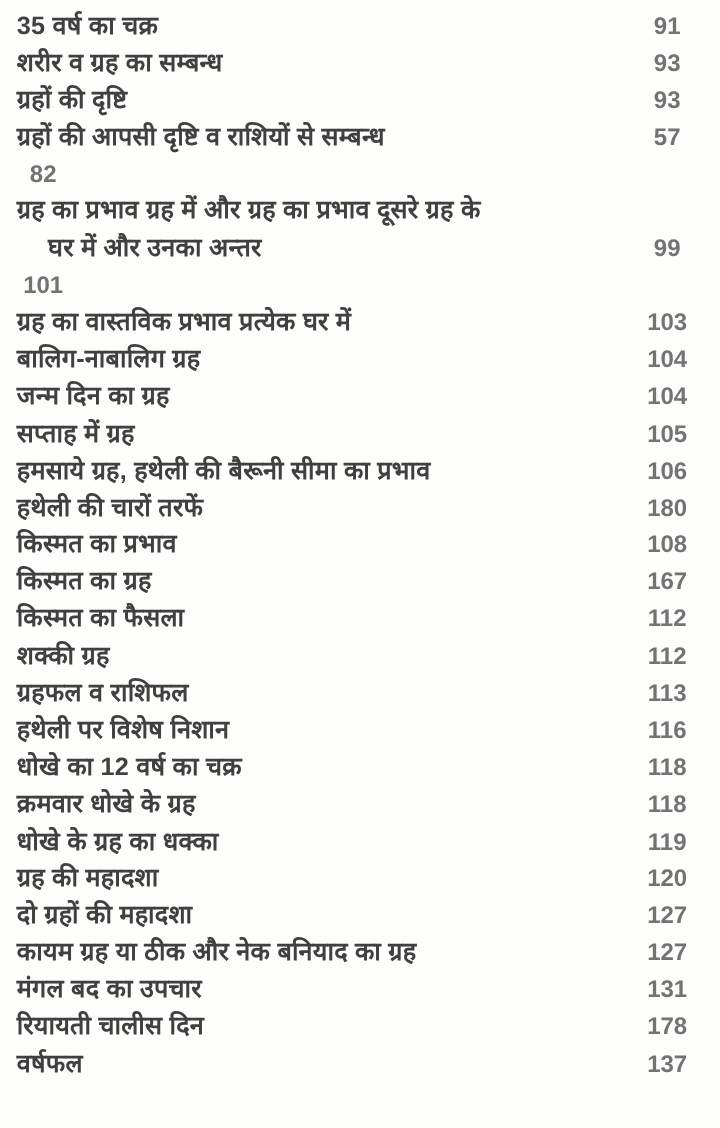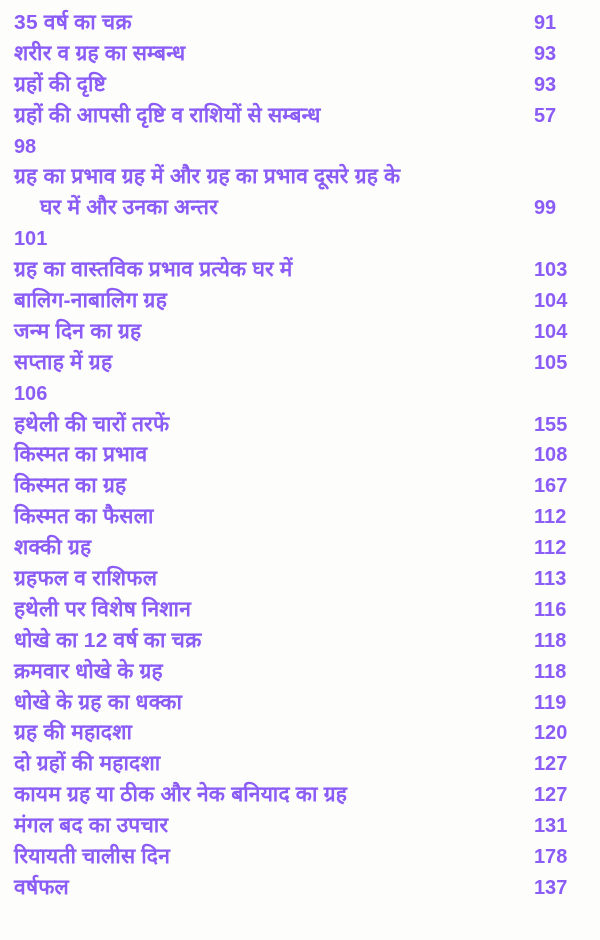--- a/index.html
+++ b/index.html
@@ -28,33 +28,33 @@
     display: flex;
     justify-content: space-between;
     align-items: baseline;
     height: 30.9px;
     line-height: 30.9px;
     white-space: nowrap;
   }
   .toc-title {
     font-size: 21px;
     font-weight: 700;
-    color: #8b5cf6;
+    color: #404040;
     letter-spacing: 0.2px;
   }
   .toc-row.indent .toc-title {
     padding-left: 26px;
     text-align: right;
   }
   .toc-page {
     font-size: 20px;
     font-weight: 700;
-    color: #8b5cf6;
+    color: #737373;
     min-width: 44px;
-    text-align: left;
+    text-align: center;
   }
 </style>
 </head>
 <body>
 
 <div class="page">
   <div class="toc-list" id="toc-list">
       <div class="toc-row">
         <span class="toc-title">35 वर्ष का चक्र</span>
         <span class="toc-page">91</span>
@@ -65,21 +65,21 @@
       </div>
       <div class="toc-row">
         <span class="toc-title">ग्रहों की दृष्टि</span>
         <span class="toc-page">93</span>
       </div>
       <div class="toc-row">
         <span class="toc-title">ग्रहों की आपसी दृष्टि व राशियों से सम्बन्ध</span>
         <span class="toc-page">57</span>
       </div>
       <div class="toc-row">
-        <span class="toc-page">98</span>
+        <span class="toc-page">82</span>
       </div>
       <div class="toc-row">
         <span class="toc-title">ग्रह का प्रभाव ग्रह में और ग्रह का प्रभाव दूसरे ग्रह के</span>
         <span class="toc-page"></span>
       </div>
       <div class="toc-row indent">
         <span class="toc-title">घर में और उनका अन्तर</span>
         <span class="toc-page">99</span>
       </div>
       <div class="toc-row">
@@ -95,25 +95,26 @@
       </div>
       <div class="toc-row">
         <span class="toc-title">जन्म दिन का ग्रह</span>
         <span class="toc-page">104</span>
       </div>
       <div class="toc-row">
         <span class="toc-title">सप्ताह में ग्रह</span>
         <span class="toc-page">105</span>
       </div>
       <div class="toc-row">
+        <span class="toc-title">हमसाये ग्रह, हथेली की बैरूनी सीमा का प्रभाव</span>
         <span class="toc-page">106</span>
       </div>
       <div class="toc-row">
         <span class="toc-title">हथेली की चारों तरफें</span>
-        <span class="toc-page">155</span>
+        <span class="toc-page">180</span>
       </div>
       <div class="toc-row">
         <span class="toc-title">किस्मत का प्रभाव</span>
         <span class="toc-page">108</span>
       </div>
       <div class="toc-row">
         <span class="toc-title">किस्मत का ग्रह</span>
         <span class="toc-page">167</span>
       </div>
       <div class="toc-row">

